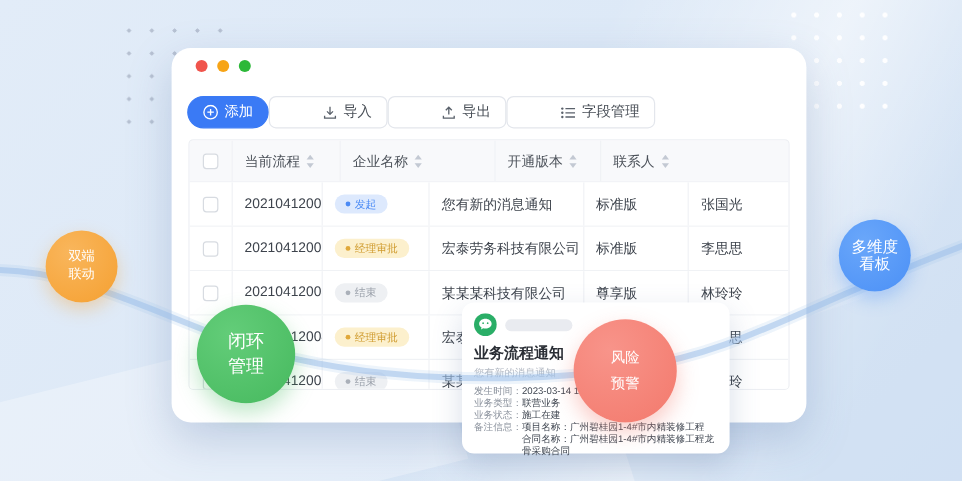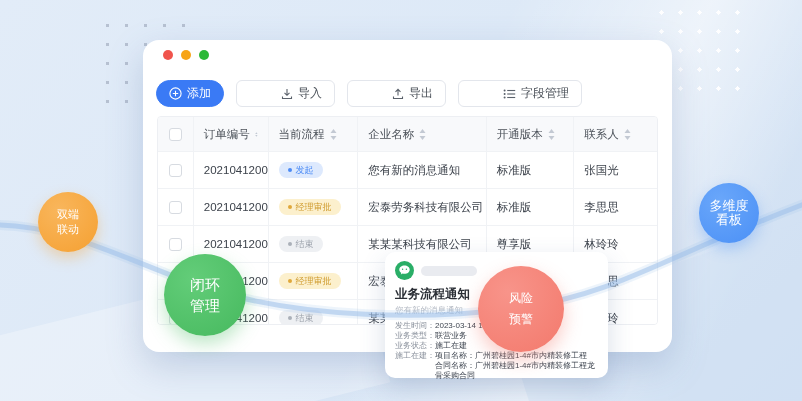--- a/index.html
+++ b/index.html
@@ -29,21 +29,21 @@
 
   
   .card {
     position:absolute; z-index:2; left:143px; top:40px; width:529px; height:312px;
     background:#fff; border-radius:16px;
     box-shadow:0 14px 36px rgba(90,120,170,.28);
   }
   .traffic { position:absolute; left:20px; top:10px; display:flex; gap:8px; }
   .traffic span { width:10px; height:10px; border-radius:50%; display:block; }
 
-  .toolbar { position:absolute; left:13px; top:40px; display:flex; gap:12px; align-items:center; }
+  .toolbar { position:absolute; left:13px; top:40px; display:flex; align-items:center; }
   .btn {
     display:inline-flex; align-items:center; gap:5px; height:27px; padding:0 12px;
     border-radius:14px; font-size:12px; cursor:pointer; border:1px solid transparent;
     background:#fff; color:#4a5058; white-space:nowrap;
   }
   .btn.primary { background:#3a7af5; color:#fff; border-color:#3a7af5; }
   .btn.ghost { border:1px solid #e3e6ec; border-radius:6px;padding-left:44px; }
   .btn svg { display:block; }
 
   .table-wrap {
@@ -160,27 +160,20 @@
       <span>字段管理</span>
     </div>
   </div>
 
   <div class="table-wrap">
 
     <div class="trow head">
       <div class="tcell c-cb">
           <span class="checkbox"></span>
         </div>
-      <div class="tcell c-order">
-        <span>订单编号</span>
-        <svg class="sort-icon" width="7" height="11" viewBox="0 0 7 11">
-            <path d="M3.5 0L6.5 4H0.5z" fill="#c3c9d3"></path>
-            <path d="M3.5 11L0.5 7h6z" fill="#c3c9d3"></path>
-          </svg>
-      </div>
       <div class="tcell c-proc">
         <span>当前流程</span>
         <svg class="sort-icon" width="7" height="11" viewBox="0 0 7 11">
             <path d="M3.5 0L6.5 4H0.5z" fill="#c3c9d3"></path>
             <path d="M3.5 11L0.5 7h6z" fill="#c3c9d3"></path>
           </svg>
       </div>
       <div class="tcell c-comp">
         <span>企业名称</span>
         <svg class="sort-icon" width="7" height="11" viewBox="0 0 7 11">
@@ -304,21 +297,21 @@
   </div>
   <div class="field">
     <span class="lbl">业务类型：</span>
     <span class="val">联营业务</span>
   </div>
   <div class="field">
     <span class="lbl">业务状态：</span>
     <span class="val">施工在建</span>
   </div>
   <div class="field">
-    <span class="lbl">施工在建：</span>
+    <span class="lbl">备注信息：</span>
     <span class="val remark-lines">
       <div>项目名称：广州碧桂园1-4#市内精装修工程</div>
       <div>合同名称：广州碧桂园1-4#市内精装修工程龙骨采购合同</div>
     </span>
   </div>
 </div>
 
 <svg class="orbit" width="802" height="401" viewBox="0 0 802 401">
   <path d="M-15 225 C 60 222, 120 258, 205 288 C 300 318, 430 322, 530 306 C 620 292, 660 258, 815 200" fill="none" stroke="#9cc0ea" stroke-opacity="0.18" stroke-width="10"></path>
   <path d="M-15 225 C 60 222, 120 258, 205 288 C 300 318, 430 322, 530 306 C 620 292, 660 258, 815 200" fill="none" stroke="#9cc0ea" stroke-opacity="0.55" stroke-width="5"></path>

